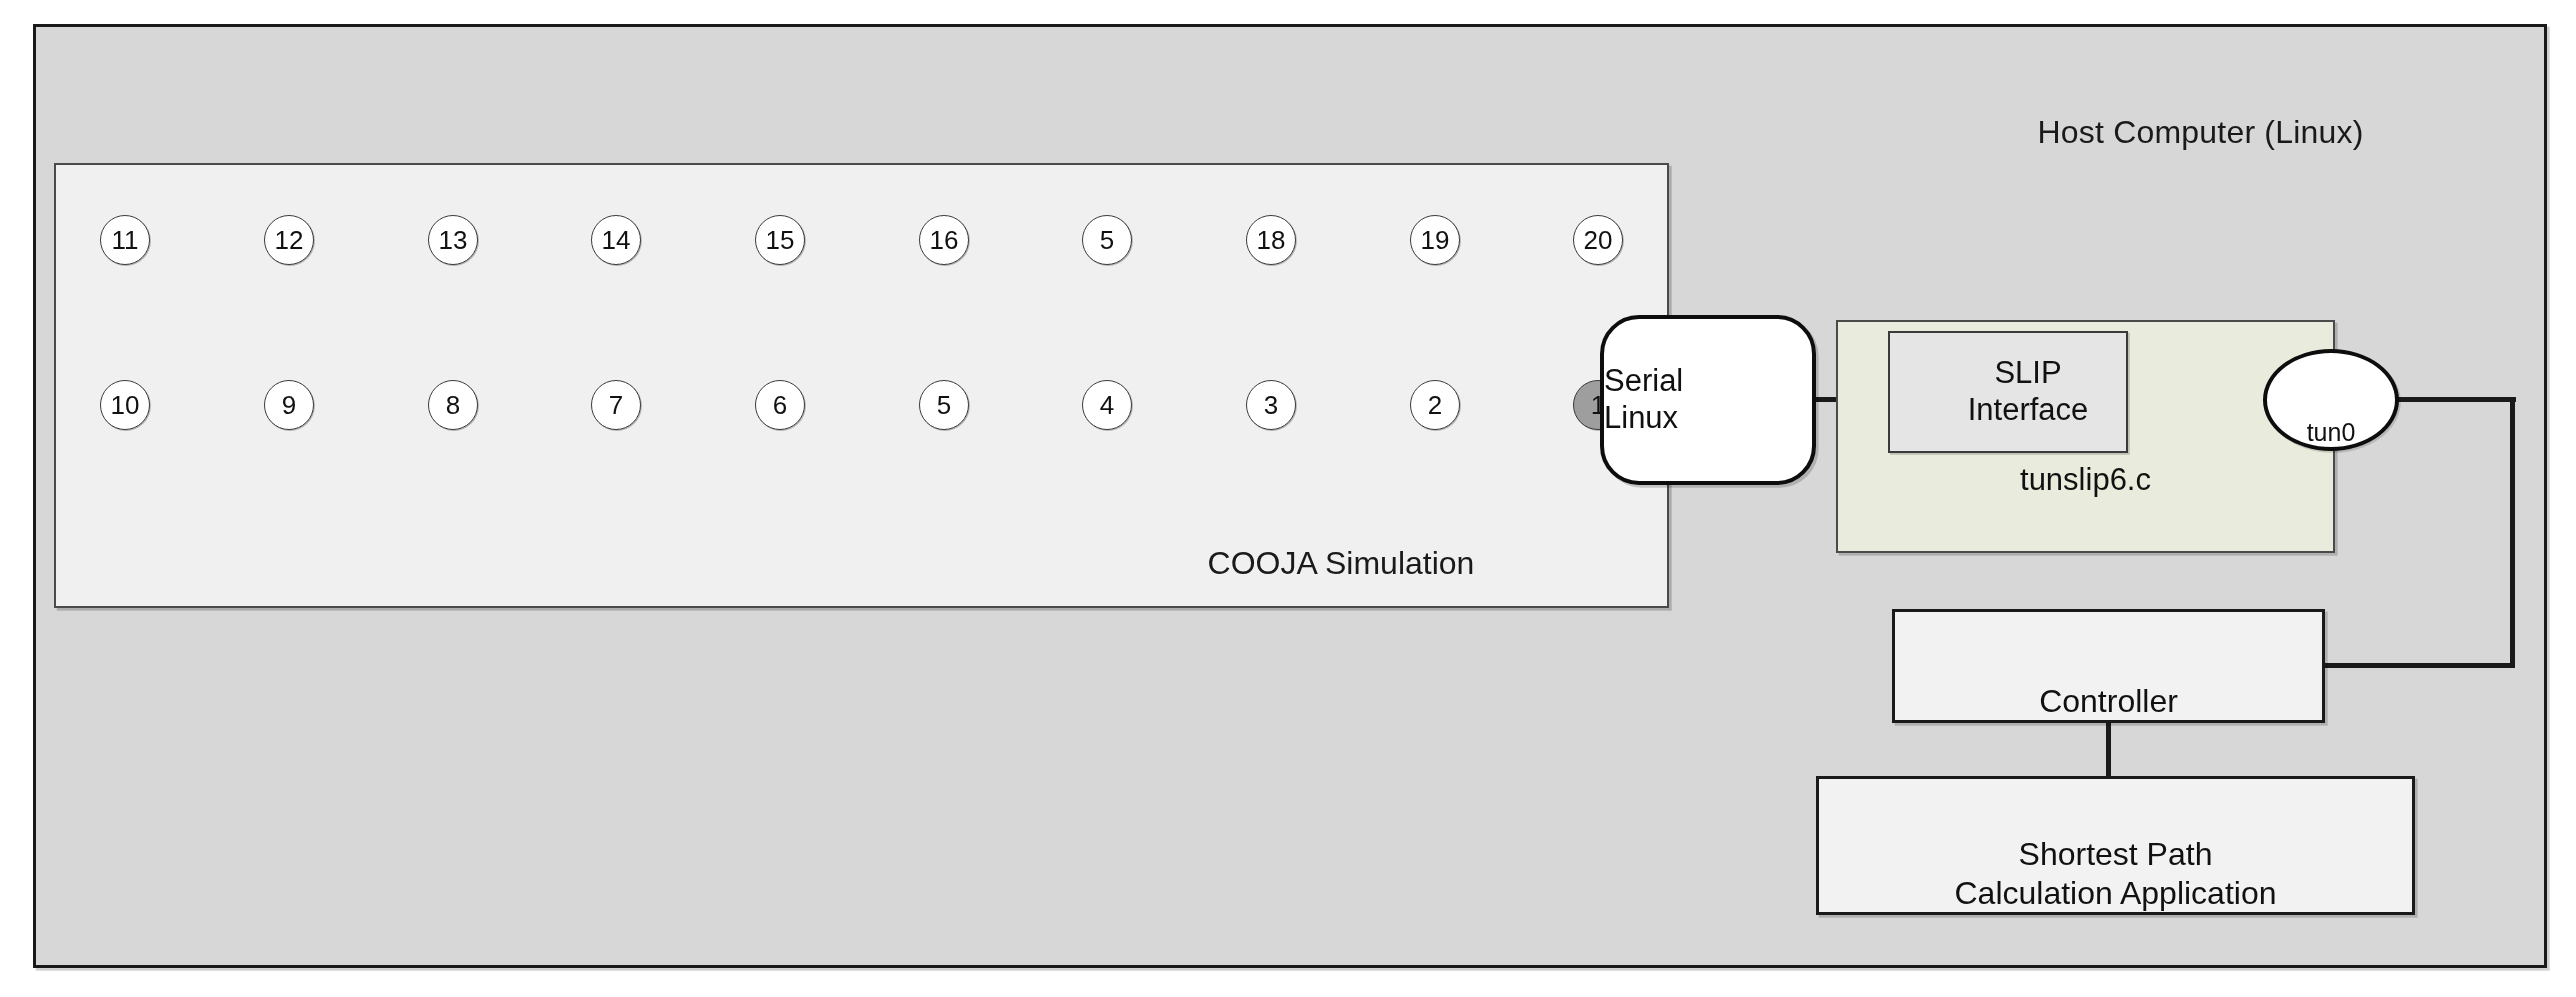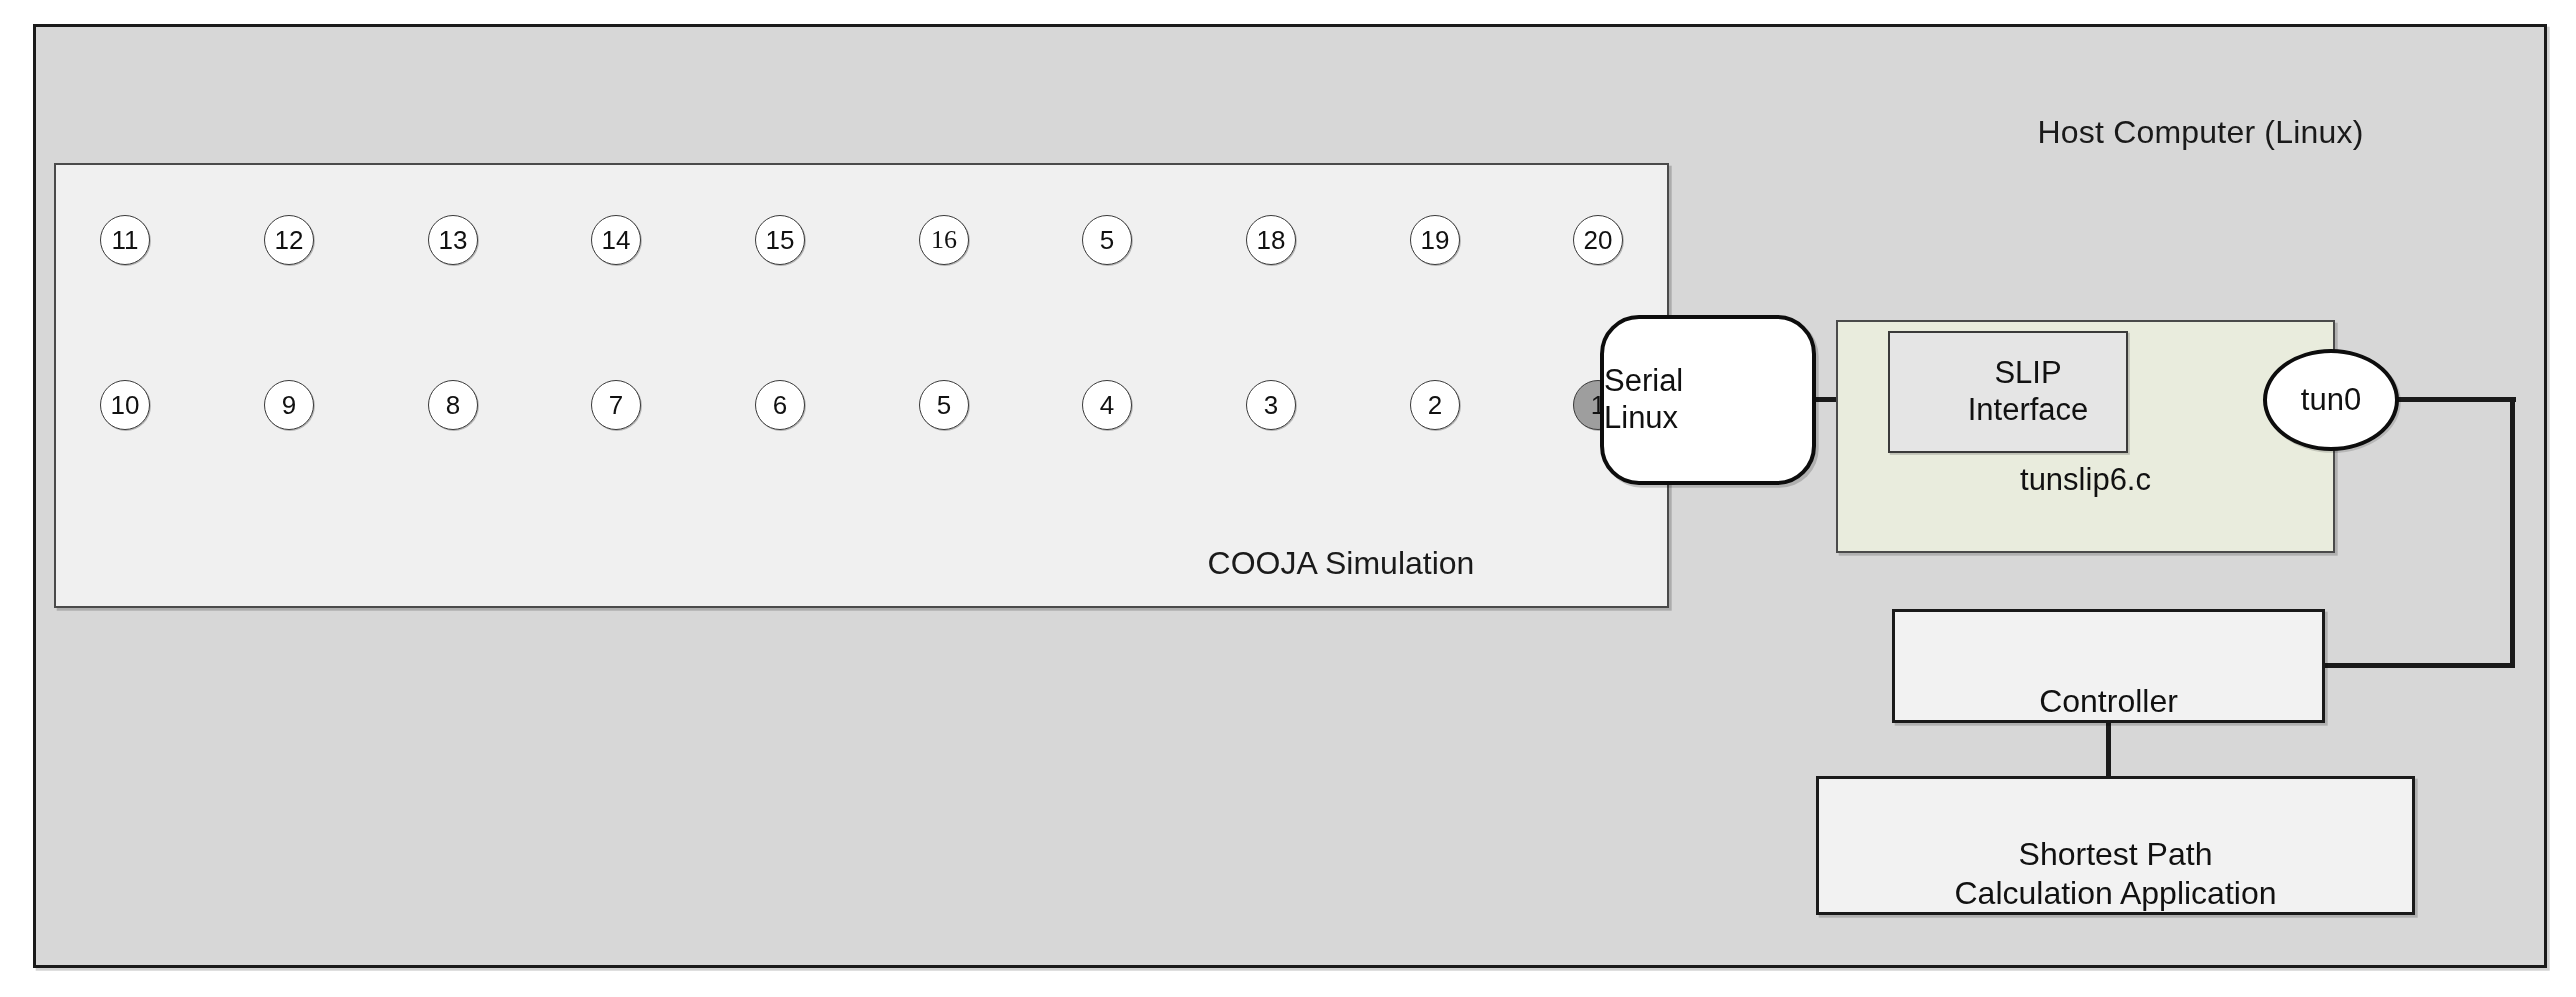--- a/index.html
+++ b/index.html
@@ -170,23 +170,23 @@
     position: absolute;
     left: 2263px;
     top: 349px;
     width: 136px;
     height: 102px;
     background: #ffffff;
     border: 4.5px solid #0d0d0d;
     border-radius: 50%;
     box-sizing: border-box;
     display: flex;
-    align-items: center;
+    align-items: flex-end;
     justify-content: center;
-    font-size: 31px;
+    font-size: 25px;
     color: #111111;
     z-index: 8;
     box-shadow: 1.8px 1.8px 0 rgba(0,0,0,0.15);
   }
 
   
   .plain-box {
     position: absolute;
     background: #f2f2f2;
     border: 3.6px solid #1a1a1a;
@@ -235,21 +235,21 @@
       </div>
       <div class="node" style="left: 428px; top: 215px;">
         <span>13</span>
       </div>
       <div class="node" style="left: 591px; top: 215px;">
         <span>14</span>
       </div>
       <div class="node" style="left: 755px; top: 215px;">
         <span>15</span>
       </div>
-      <div class="node" style="left: 919px; top: 215px; font-family: Liberation Serif, serif;">
+      <div class="node" style="left: 919px; top: 215px;">
         <span>16</span>
       </div>
       <div class="node" style="left: 1082px; top: 215px;">
         <span>5</span>
       </div>
       <div class="node" style="left: 1246px; top: 215px;">
         <span>18</span>
       </div>
       <div class="node" style="left: 1410px; top: 215px;">
         <span>19</span>

